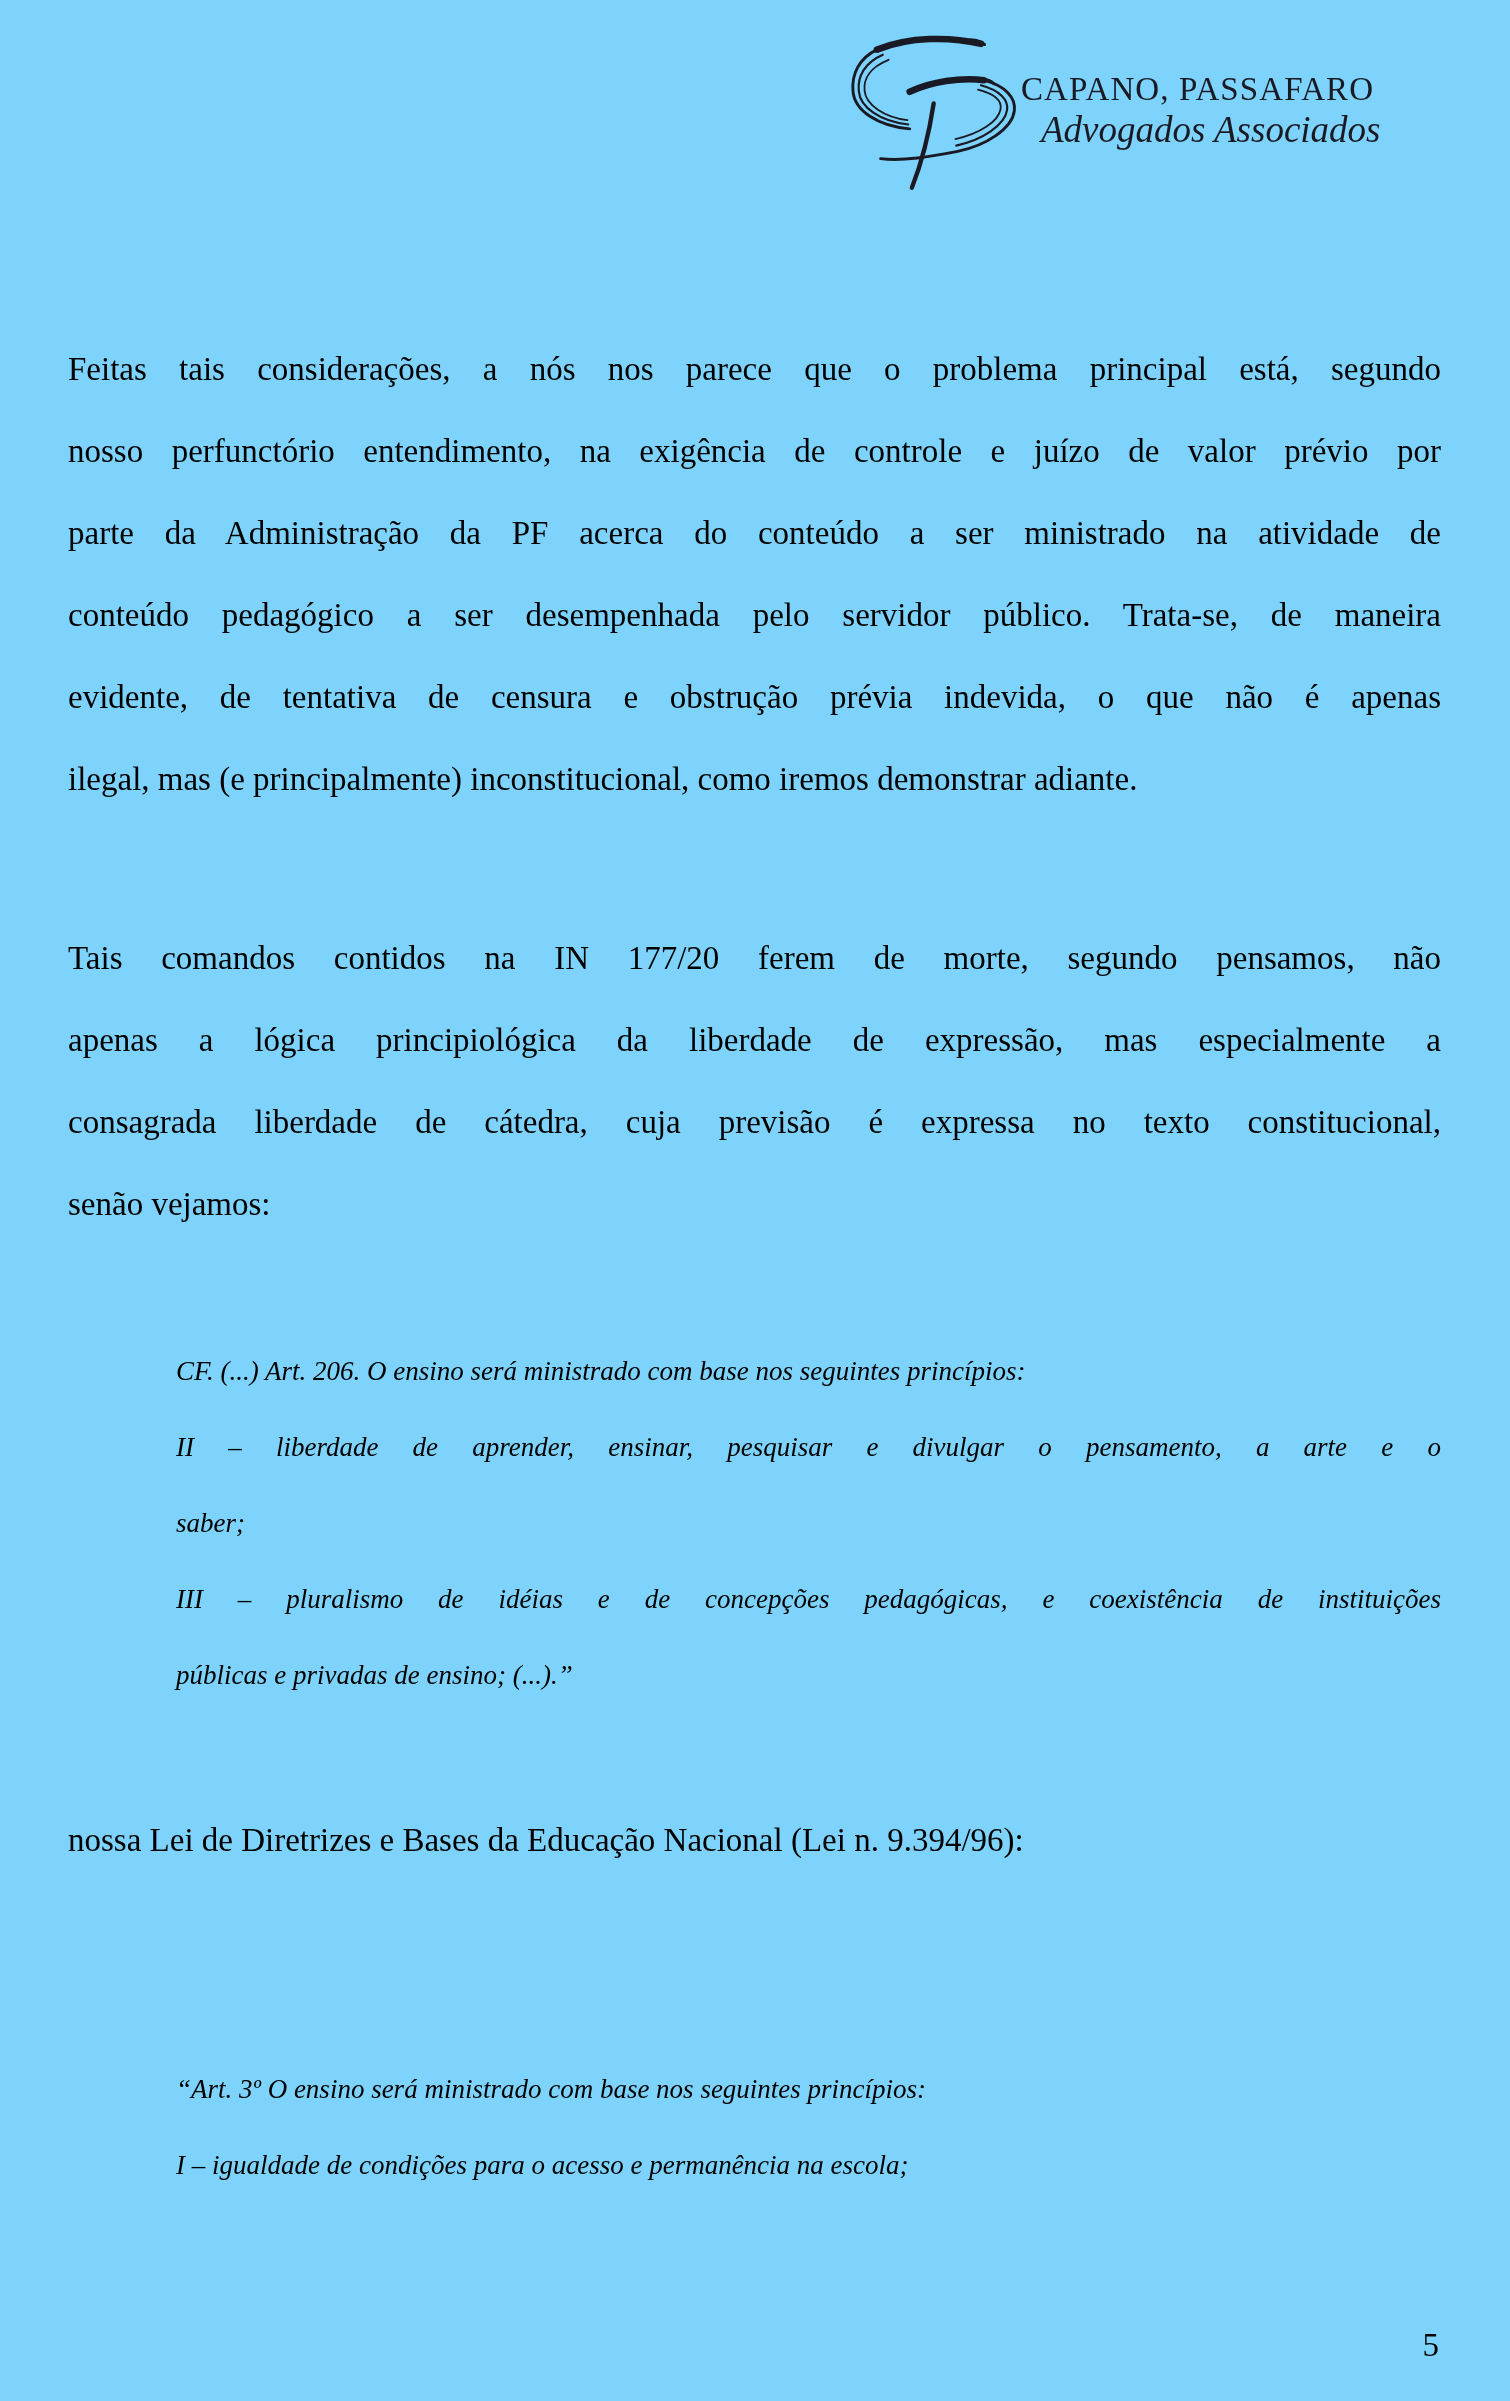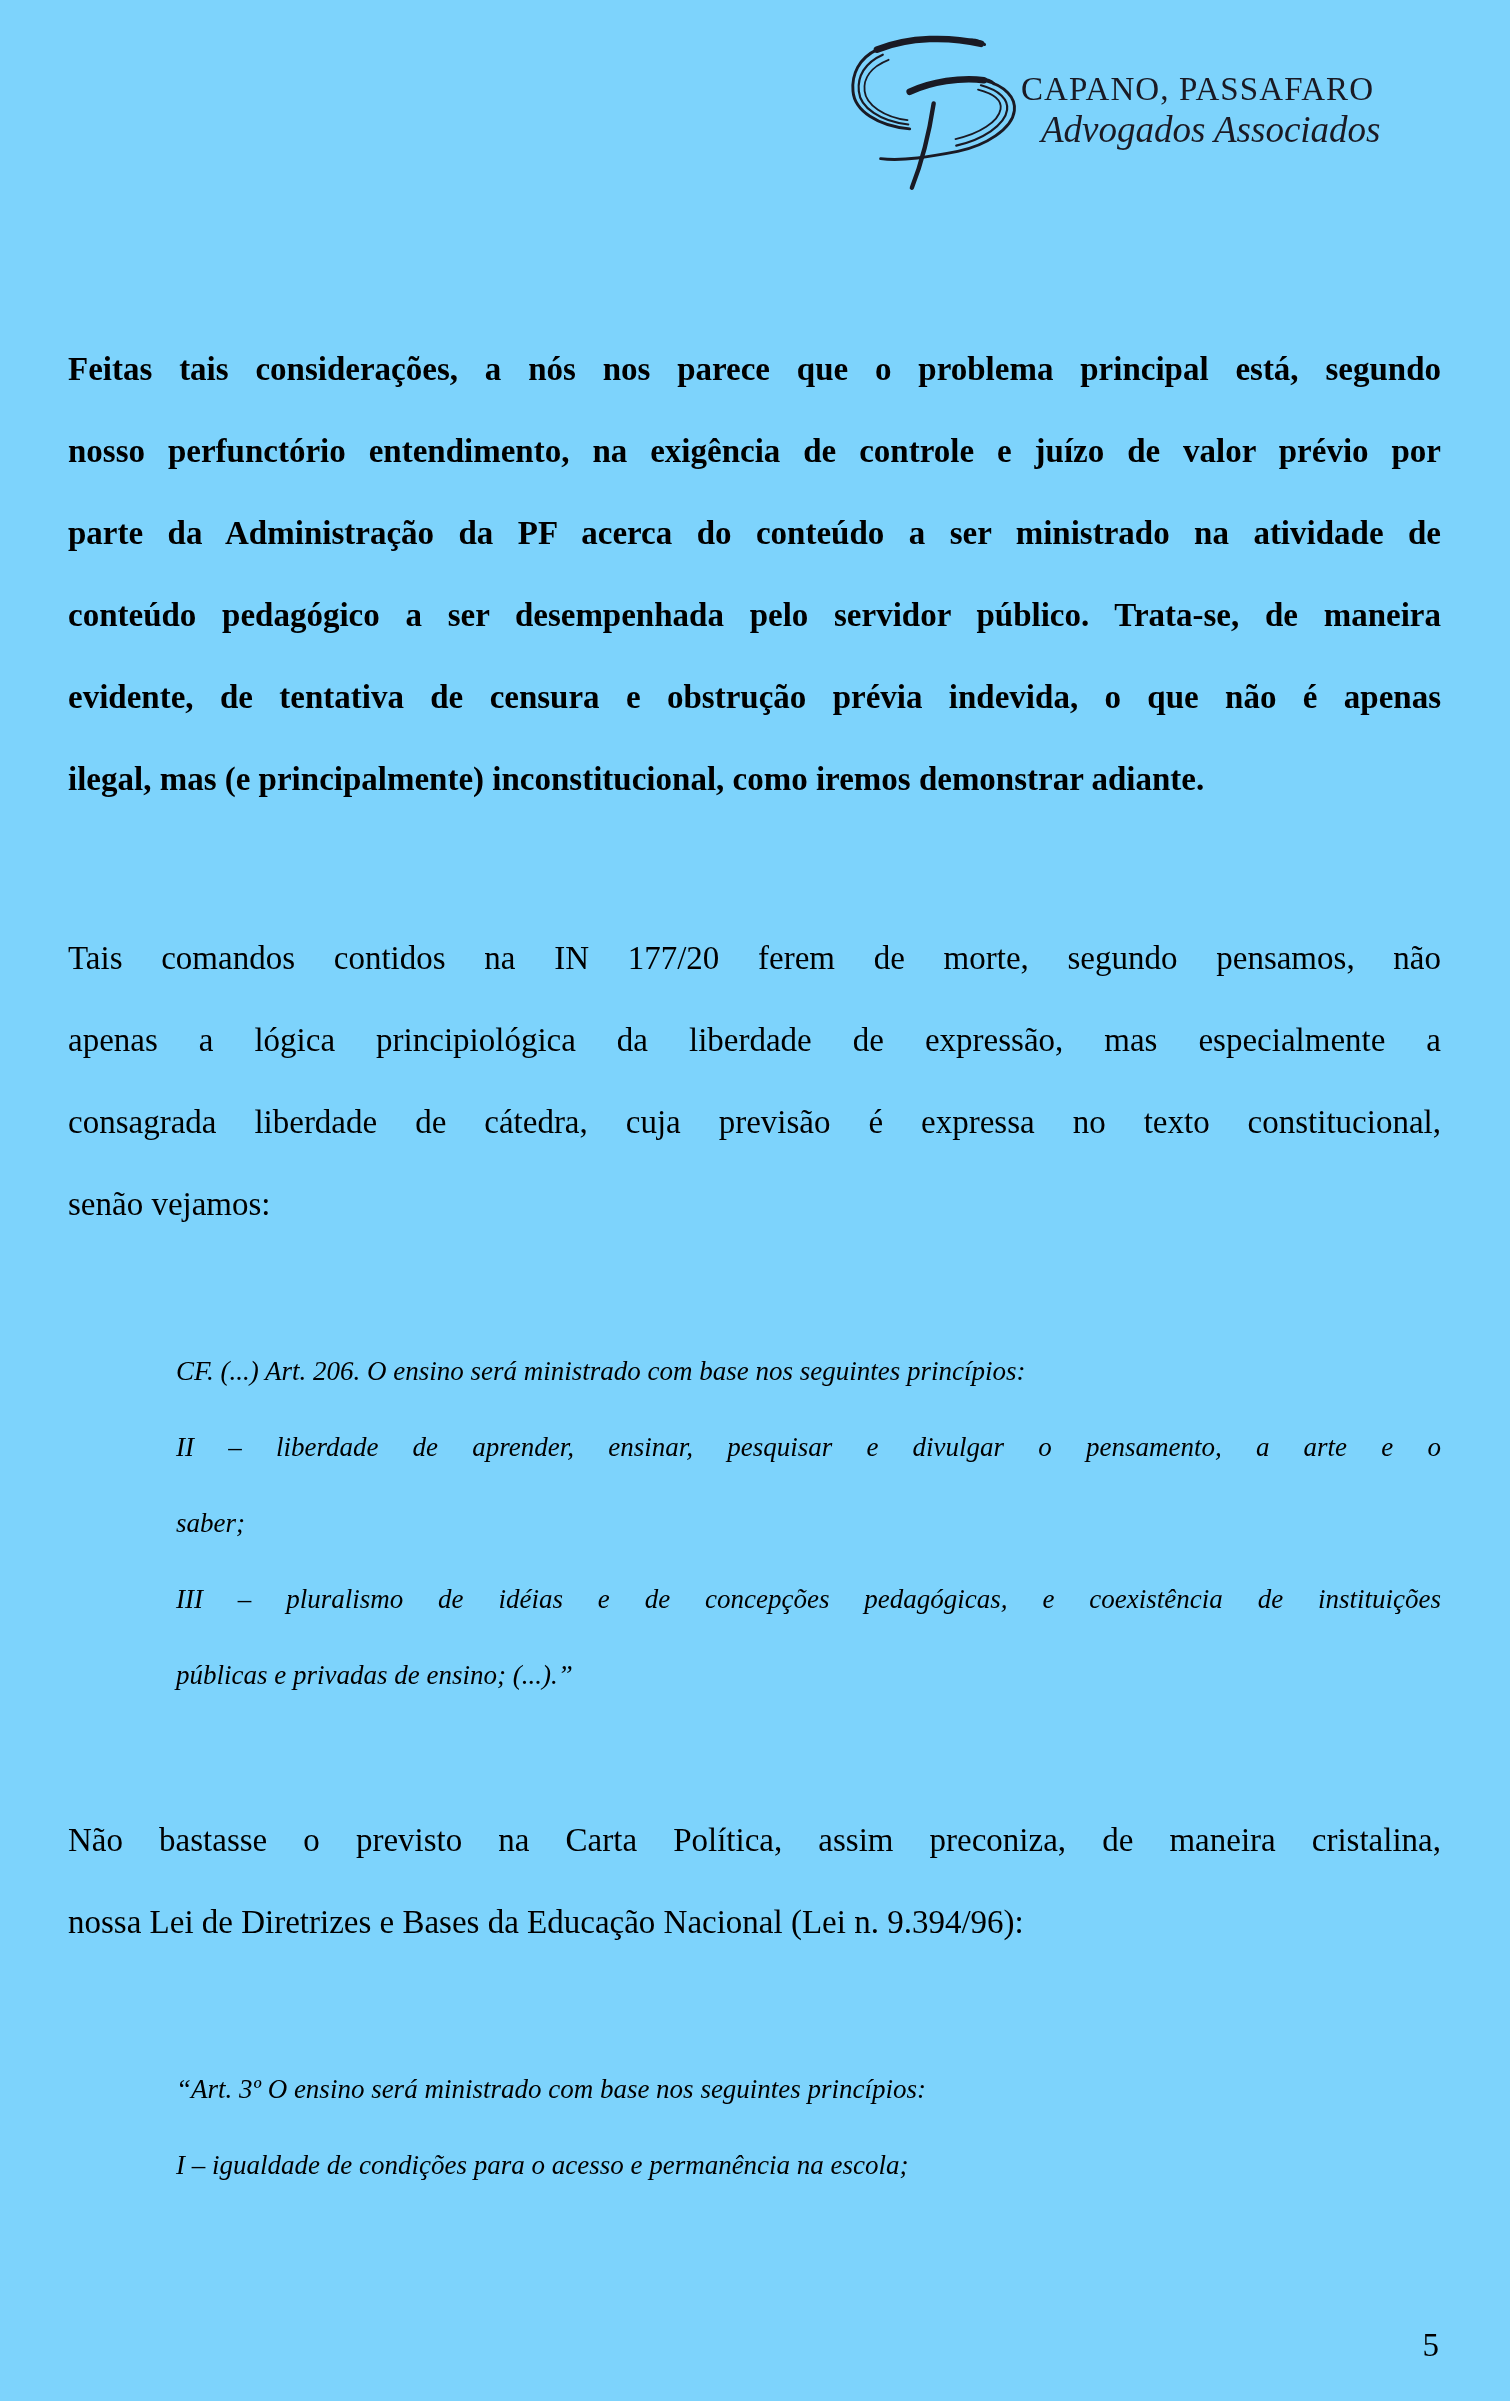--- a/index.html
+++ b/index.html
@@ -27,21 +27,21 @@
     font-size: 37px; color: #1a1a24; white-space: nowrap;
   }
 
   
   .block { position: absolute; }
   .body-text { font-size: 33px; line-height: 82px; }
   .quote-text { font-size: 27px; line-height: 76px; font-style: italic; }
   .line { text-align: justify; text-align-last: justify; }
   .line.plain { text-align-last: left; }
 
-  #para1 { left: 68px;  width: 1373px; top: 328px; font-weight: bold;  }
+  #para1 { left: 68px;  width: 1373px; top: 328px;  }
   #para2 { left: 68px;  width: 1373px; top: 917px; }
   #quote1 { left: 176px; width: 1265px; top: 1333px; }
   #para3 { left: 68px;  width: 1373px; top: 1799px; }
   #quote2 { left: 176px; width: 1265px; top: 2051px; }
 
   .page-number {
     position: absolute; top: 2327px; right: 71px;
     font-size: 33px; line-height: 37px;
   }
 </style>
@@ -91,21 +91,20 @@
 
   <div id="quote1" class="block quote-text">
       <div class="line plain">CF. (...) Art. 206. O ensino será ministrado com base nos seguintes princípios:</div>
       <div class="line">II – liberdade de aprender, ensinar, pesquisar e divulgar o pensamento, a arte e o</div>
       <div class="line plain">saber;</div>
       <div class="line">III – pluralismo de idéias e de concepções pedagógicas, e coexistência de instituições</div>
       <div class="line plain">públicas e privadas de ensino; (...).”</div>
     </div>
 
   <div id="para3" class="block body-text">
-      <div class="line">Não bastasse o previsto na Carta Política, assim preconiza, de maneira cristalina,</div>
       <div class="line plain">nossa Lei de Diretrizes e Bases da Educação Nacional (Lei n. 9.394/96):</div>
     </div>
 
   <div id="quote2" class="block quote-text">
       <div class="line plain">“Art. 3º O ensino será ministrado com base nos seguintes princípios:</div>
       <div class="line plain">I – igualdade de condições para o acesso e permanência na escola;</div>
     </div>
 
   <div class="page-number">5</div>
 

